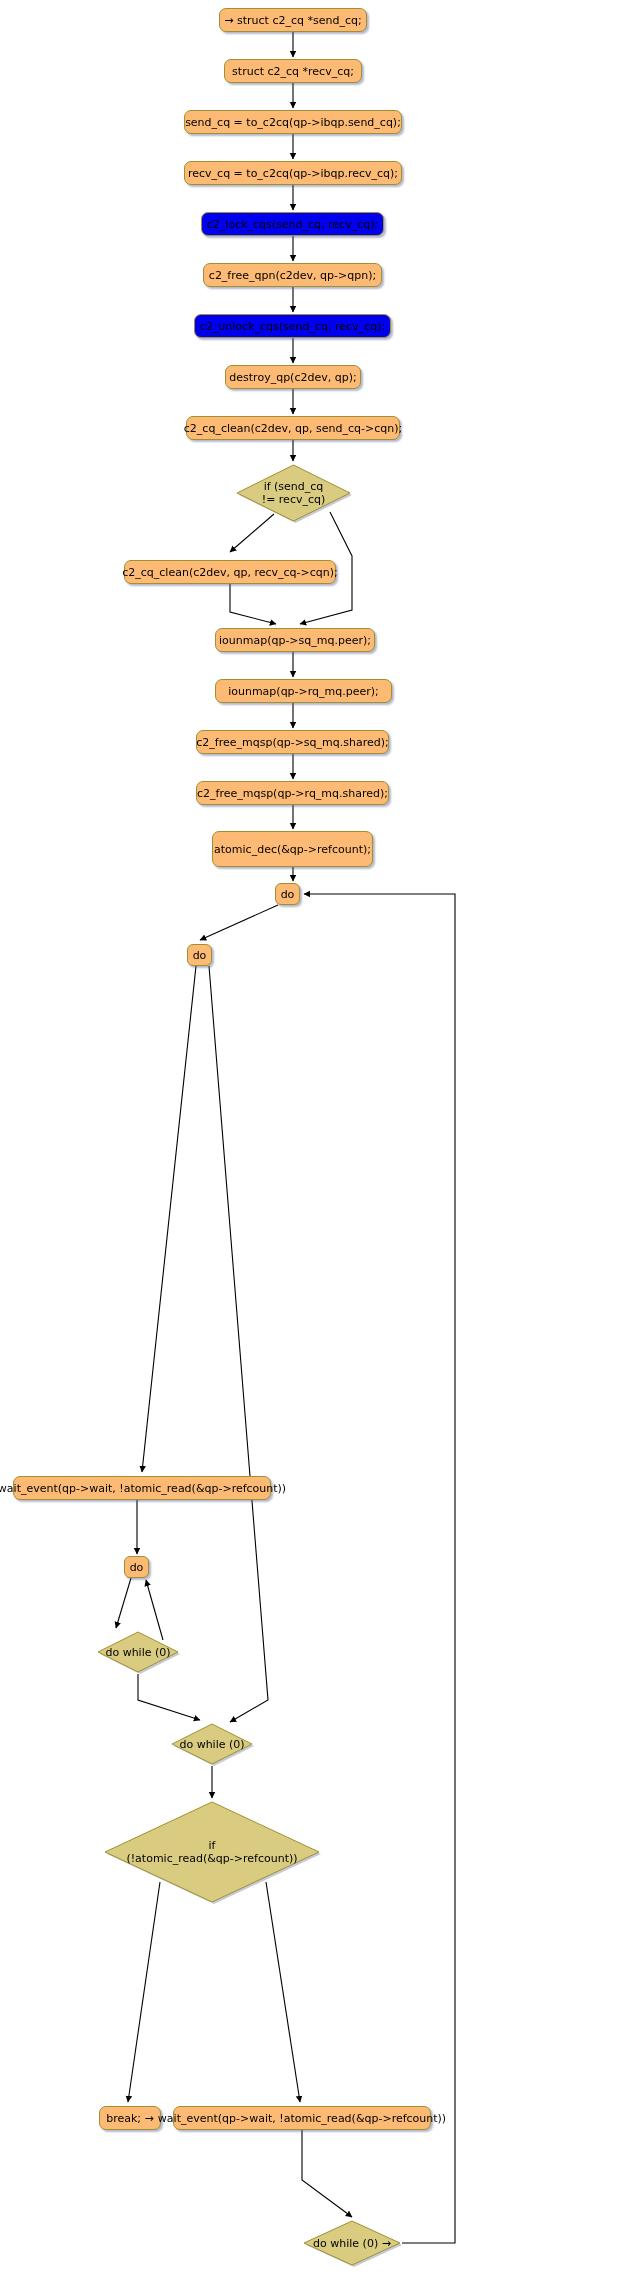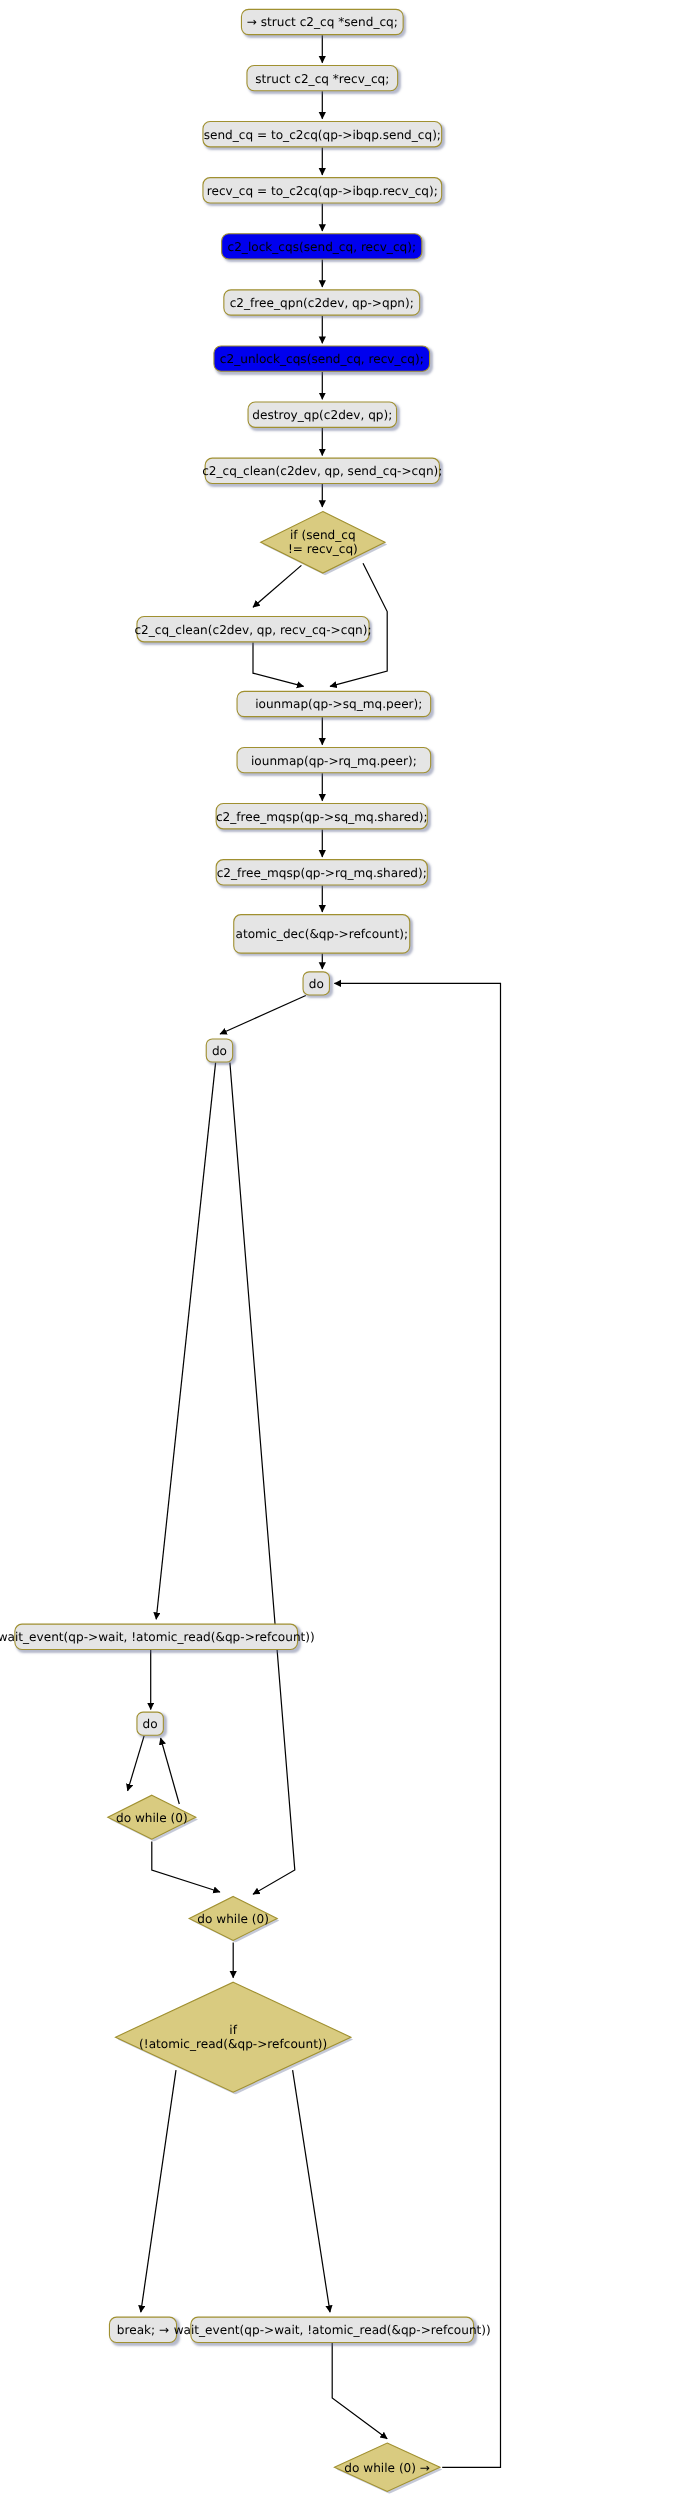--- a/index.html
+++ b/index.html
@@ -17,21 +17,21 @@
   svg#edges{
     position:absolute;
     left:0; top:0;
     width:635px;
     height:2288px;
     pointer-events:none;
   }
   .node{
     position:absolute;
     box-sizing:border-box;
-    background:#e5e5e5;
+    background:#fdba74;
     border:1px solid #a09030;
     border-radius:7px;
     color:#000000;
     font-size:11px;
     line-height:13px;
     display:flex;
     align-items:center;
     justify-content:center;
     text-align:center;
     white-space:nowrap;
@@ -141,21 +141,21 @@
         <span>c2_cq_clean(c2dev, qp, send_cq-&gt;cqn);</span>
       </div>
       <div class="diamond" style="left: 235px; top: 463px; width: 117px; height: 60px;"><svg class="dshape" viewBox="0 0 117 60" preserveAspectRatio="none">
           <path d="M60.5,4 L117,32 L60.5,60 L4,32 Z" fill="rgba(90,100,140,0.35)"></path>
           <path d="M58.5,2 L115,30 L58.5,58 L2,30 Z" fill="#d9cb80" stroke="#a09030" stroke-width="1"></path>
         </svg><span class="dtext">if (send_cq
 != recv_cq)</span></div>
       <div class="node" style="left: 124px; top: 560px; width: 212px; height: 24px;">
         <span>c2_cq_clean(c2dev, qp, recv_cq-&gt;cqn);</span>
       </div>
-      <div class="node" style="left: 215px; top: 628px; width: 177px; height: 24px; justify-content: flex-end;">
+      <div class="node" style="left: 215px; top: 628px; width: 160px; height: 24px;">
         <span>iounmap(qp-&gt;sq_mq.peer);</span>
       </div>
       <div class="node" style="left: 215px; top: 679px; width: 177px; height: 24px;">
         <span>iounmap(qp-&gt;rq_mq.peer);</span>
       </div>
       <div class="node" style="left: 196px; top: 730px; width: 193px; height: 24px;">
         <span>c2_free_mqsp(qp-&gt;sq_mq.shared);</span>
       </div>
       <div class="node" style="left: 196px; top: 781px; width: 193px; height: 24px;">
         <span>c2_free_mqsp(qp-&gt;rq_mq.shared);</span>

